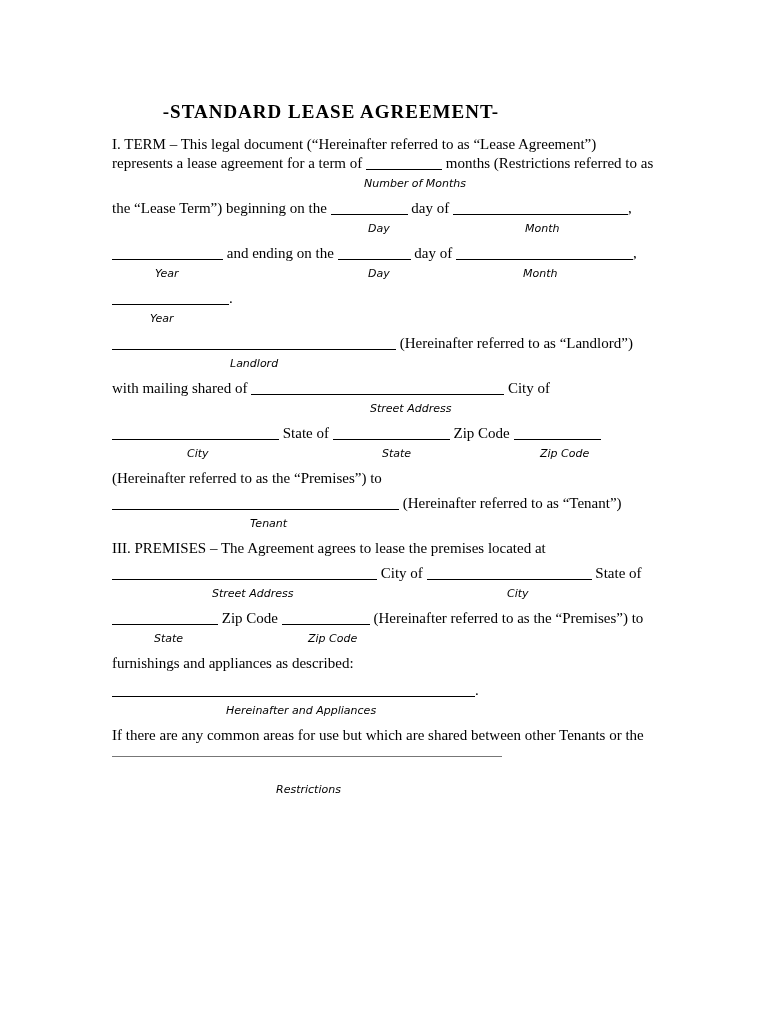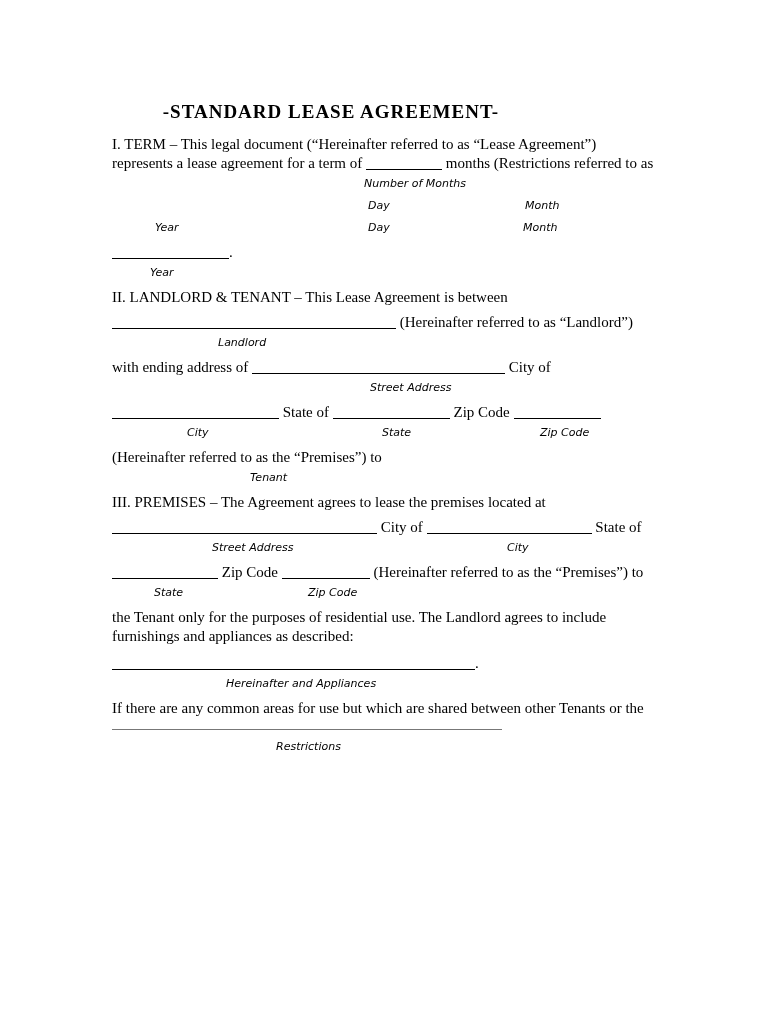--- a/index.html
+++ b/index.html
@@ -22,21 +22,21 @@
   .labels{
     position:relative;height:13px;margin:4px 0 9px 0;
     font-family:"DejaVu Sans",sans-serif;font-style:italic;
     font-size:11px;line-height:13px;color:#000;
   }
   .labels span{position:absolute;top:0;white-space:nowrap;}
   .mt4{margin-top:4px;}
   .mt6{margin-top:6px;}
   .mt8{margin-top:8px;}
   .rline{border-top:1px solid #777;height:0;width:390px;margin-top:11px;}
-  .labels.restr{margin-top:10px;}
+  .labels.restr{margin-top:26px;}
 </style>
 </head>
 <body>
 
 <div class="page">
 
   <div class="title">-STANDARD LEASE AGREEMENT-</div>
 
   <div class="line">
     <span class="b">I. TERM</span>
@@ -44,52 +44,61 @@
   </div>
   <div class="line">
     <span>represents a lease agreement for a term of</span>
     <span class="blank" style="width:76px"></span>
     <span>months (Restrictions referred to as</span>
   </div>
   <div class="labels">
     <span style="left:252px">Number of Months</span>
   </div>
 
+  <div class="line">
+    <span>the “Lease Term”) beginning on the</span>
+    <span class="blank" style="width:77px"></span>
+    <span>day of</span>
+    <span class="blank" style="width:175px"></span><span>,</span>
+  </div>
   <div class="labels">
     <span style="left:256px">Day</span>
     <span style="left:413px">Month</span>
   </div>
 
+  <div class="line">
+    <span class="blank" style="width:111px"></span>
+    <span>and ending on the</span>
+    <span class="blank" style="width:73px"></span>
+    <span>day of</span>
+    <span class="blank" style="width:177px"></span><span>,</span>
+  </div>
   <div class="labels">
     <span style="left:43px">Year</span>
     <span style="left:256px">Day</span>
     <span style="left:411px">Month</span>
   </div>
 
   <div class="line">
     <span class="blank" style="width:117px"></span><span>.</span>
   </div>
   <div class="labels">
     <span style="left:38px">Year</span>
   </div>
 
   <div class="line mt6">
-    <span class="b">II. LANDLORD &amp; TENANT</span>
-    <span>– This Lease Agreement is between</span>
-  </div>
-  <div class="line mt6">
     <span class="blank" style="width:284px"></span>
     <span>(Hereinafter referred to as “Landlord”)</span>
   </div>
   <div class="labels">
-    <span style="left:106px">Landlord</span>
+    <span style="left:118px">Landlord</span>
   </div>
 
   <div class="line">
-    <span>with ending address of</span>
+    <span>with mailing shared of</span>
     <span class="blank" style="width:253px"></span>
     <span>City of</span>
   </div>
   <div class="labels">
     <span style="left:258px">Street Address</span>
   </div>
 
   <div class="line">
     <span class="blank" style="width:167px"></span>
     <span>State of</span>
@@ -100,20 +109,24 @@
   <div class="labels">
     <span style="left:75px">City</span>
     <span style="left:270px">State</span>
     <span style="left:428px">Zip Code</span>
   </div>
 
   <div class="line mt4">
     <span>(Hereinafter referred to as the “Premises”) to</span>
   </div>
 
+  <div class="line mt6">
+    <span class="blank" style="width:287px"></span>
+    <span>(Hereinafter referred to as “Tenant”)</span>
+  </div>
   <div class="labels">
     <span style="left:138px">Tenant</span>
   </div>
 
   <div class="line mt6">
     <span class="b">III. PREMISES</span>
     <span>– The Agreement agrees to lease the premises located at</span>
   </div>
 
   <div class="line mt6">
@@ -132,23 +145,20 @@
     <span>Zip Code</span>
     <span class="blank" style="width:88px"></span>
     <span>(Hereinafter referred to as the “Premises”) to</span>
   </div>
   <div class="labels">
     <span style="left:42px">State</span>
     <span style="left:196px">Zip Code</span>
   </div>
 
   <div class="line">
-    <span>the Tenant only for the purposes of residential use. The Landlord agrees to include</span>
-  </div>
-  <div class="line">
     <span>furnishings and appliances as described:</span>
   </div>
 
   <div class="line mt8">
     <span class="blank" style="width:363px"></span><span>.</span>
   </div>
   <div class="labels">
     <span style="left:114px">Hereinafter and Appliances</span>
   </div>
 

